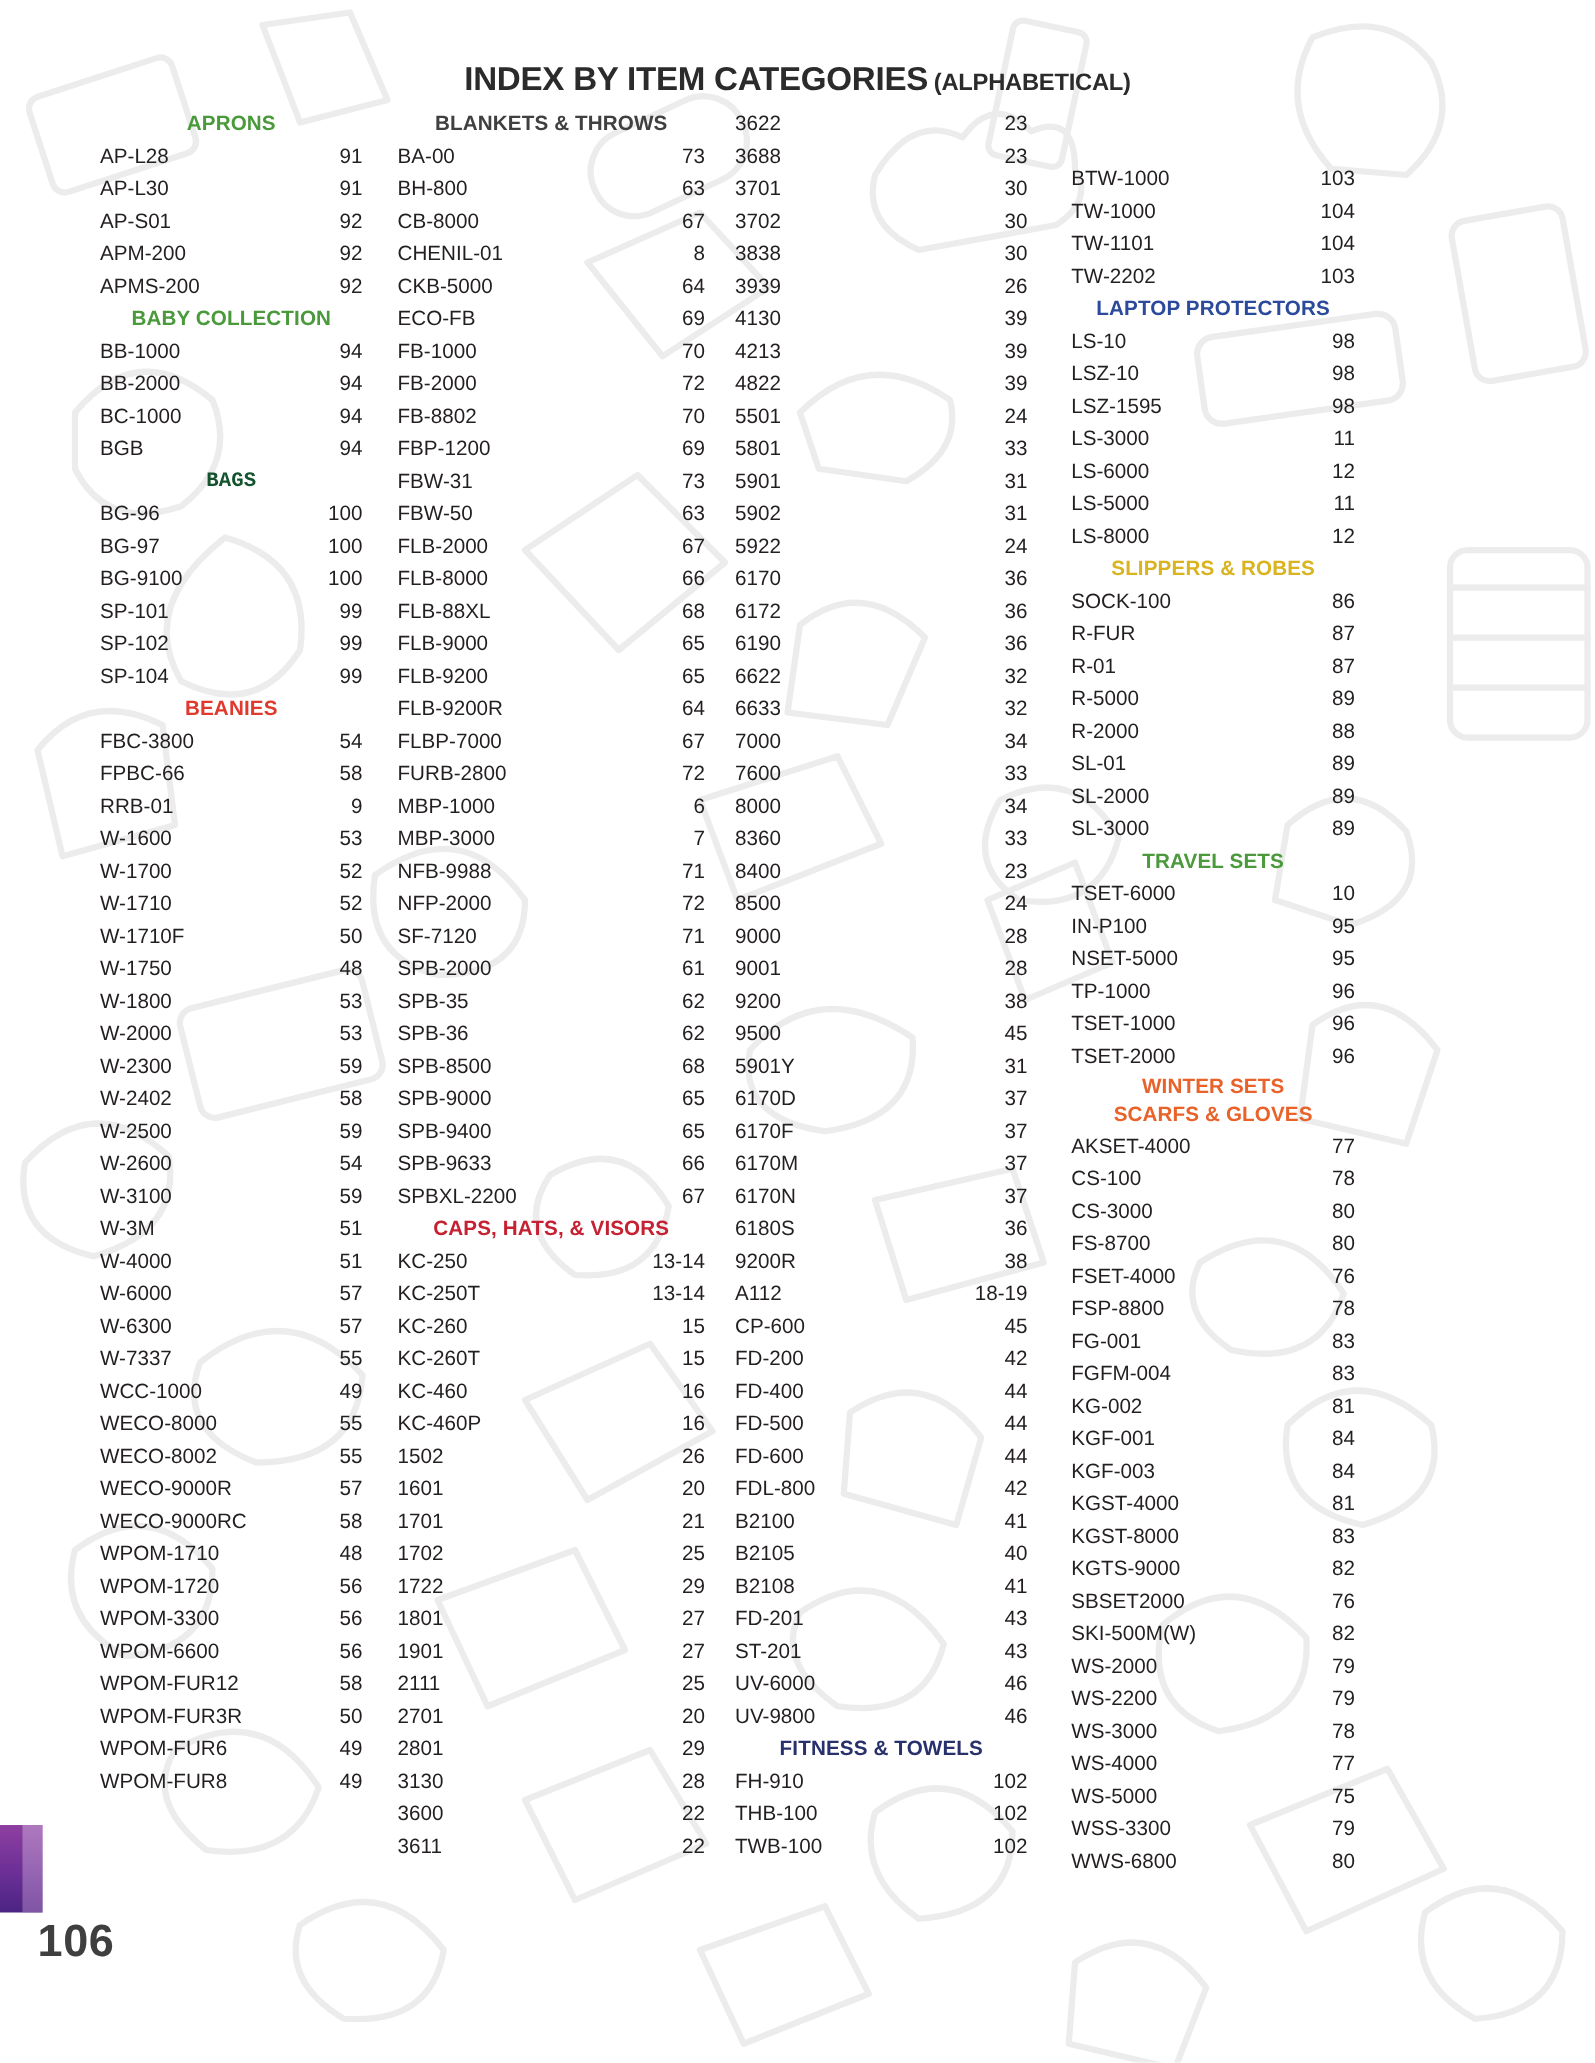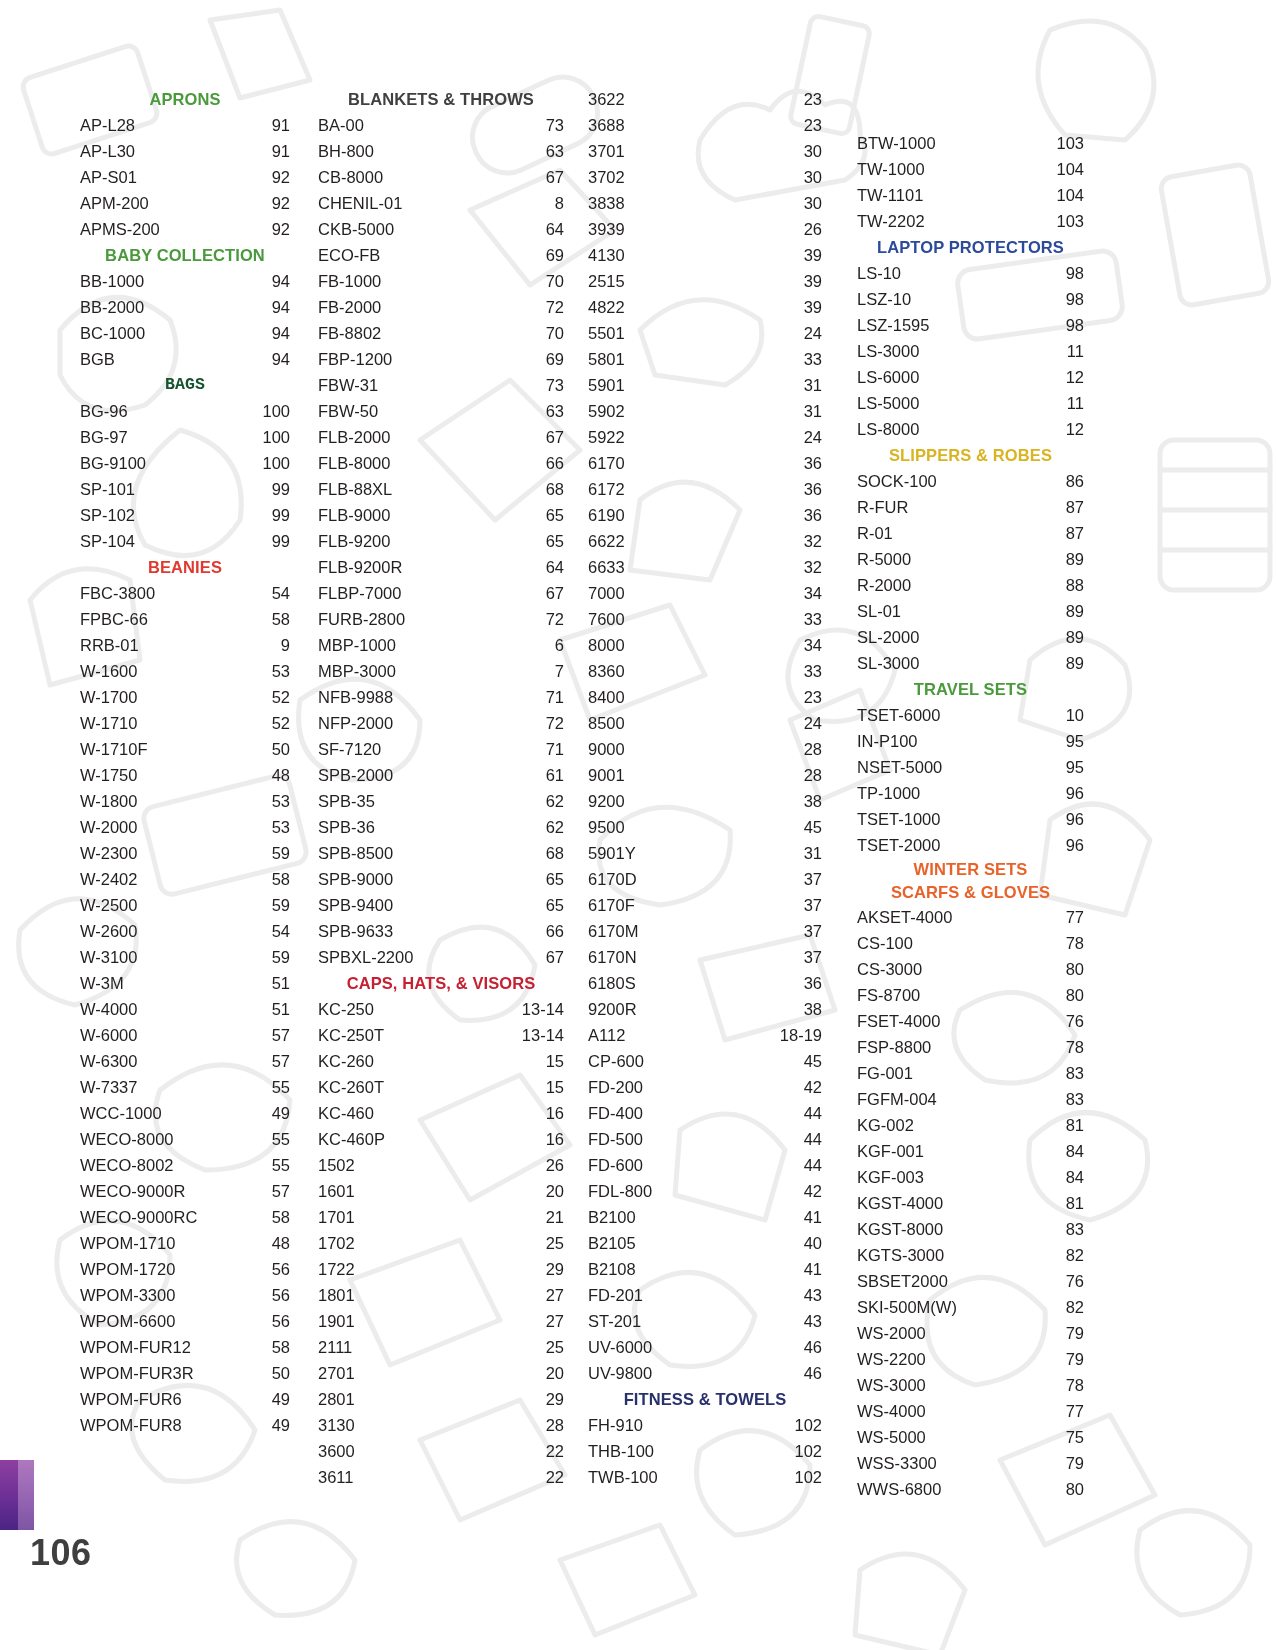--- a/index.html
+++ b/index.html
@@ -176,20 +176,24 @@
     <path d="M1000 1460 l110 -45 l45 80 l-110 50 z"></path>
     <path d="M240 1540 q65 -45 115 20 q-10 60 -80 55 q-50 -30 -35 -75 z"></path>
     <path d="M560 1560 l100 -35 l35 70 l-100 40 z"></path>
     <path d="M860 1570 q60 -40 105 20 l-25 65 l-85 -20 z"></path>
     <path d="M1140 1530 q60 -45 110 15 q0 65 -70 70 q-55 -30 -40 -85 z"></path>
   </g>
 </svg>
 
 <div id="page">
 
+  <div class="page-title">
+    <span class="main">INDEX BY ITEM CATEGORIES</span>
+    <span class="sub">(ALPHABETICAL)</span>
+  </div>
 
   <div class="columns" id="columns-root">
       <div class="col col-1">
         <div class="section-head" style="color: rgb(74, 154, 60);">APRONS</div>
         <div class="entry">
           <span class="code">AP-L28</span>
           <span class="pg">91</span>
         </div>
         <div class="entry">
           <span class="code">AP-L30</span>
@@ -618,21 +622,21 @@
         </div>
         <div class="entry">
           <span class="code">3939</span>
           <span class="pg">26</span>
         </div>
         <div class="entry">
           <span class="code">4130</span>
           <span class="pg">39</span>
         </div>
         <div class="entry">
-          <span class="code">2515</span>
+          <span class="code">4213</span>
           <span class="pg">39</span>
         </div>
         <div class="entry">
           <span class="code">4822</span>
           <span class="pg">39</span>
         </div>
         <div class="entry">
           <span class="code">5501</span>
           <span class="pg">24</span>
         </div>
@@ -962,21 +966,21 @@
         </div>
         <div class="entry">
           <span class="code">KGST-4000</span>
           <span class="pg">81</span>
         </div>
         <div class="entry">
           <span class="code">KGST-8000</span>
           <span class="pg">83</span>
         </div>
         <div class="entry">
-          <span class="code">KGTS-3000</span>
+          <span class="code">KGTS-9000</span>
           <span class="pg">82</span>
         </div>
         <div class="entry">
           <span class="code">SBSET2000</span>
           <span class="pg">76</span>
         </div>
         <div class="entry">
           <span class="code">SKI-500M(W)</span>
           <span class="pg">82</span>
         </div>

